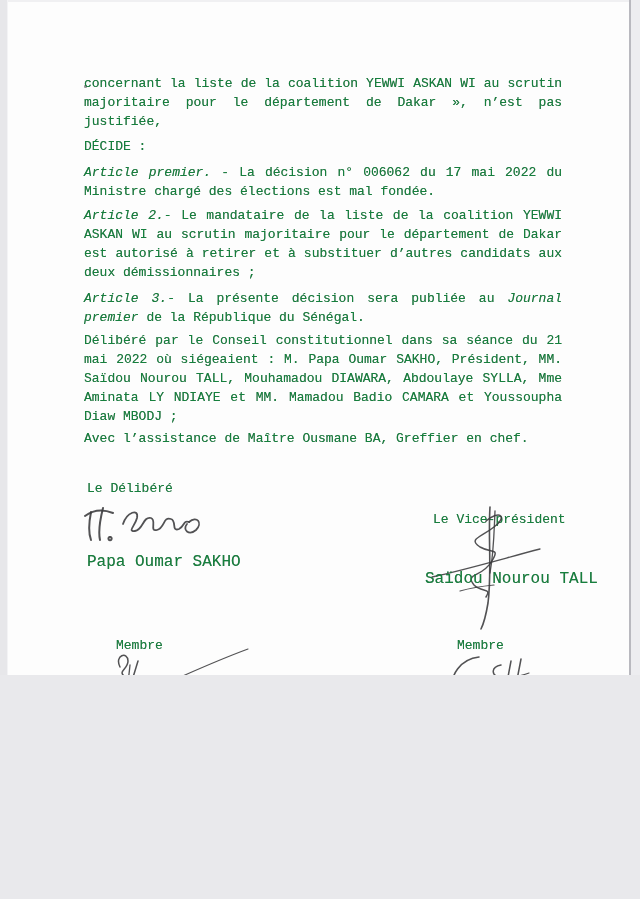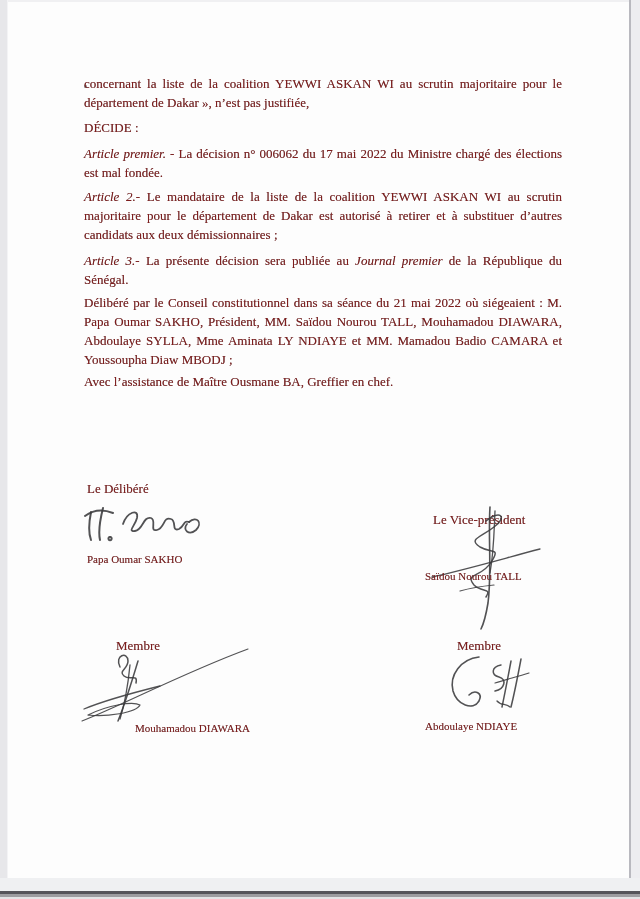--- a/index.html
+++ b/index.html
@@ -1,22 +1,22 @@
 <!DOCTYPE html>
 <html><head>
 <meta charset="utf-8">
 <style>
   html,body{margin:0;padding:0;background:#e9e9ec;}
   .scan-canvas{
     position:relative;
-    width:640px;height:899px;
+    width:640px;height:675px;
     background:#fdfdfd;
     overflow:hidden;
-    font-family:Liberation Serif, serif;
-    color:#7f1d1d;
+    font-family:Liberation Mono, monospace;
+    color:#15803d;
   }
   
   .edge-left{position:absolute;left:0;top:0;width:7px;height:899px;background:#e7e7ea;border-right:1px solid #f3f3f5;}
   .edge-top{position:absolute;left:0;top:0;width:640px;height:2px;background:#f0f0f2;}
   .edge-right{position:absolute;left:629px;top:0;width:2px;height:899px;background:#b9b9bf;}
   .edge-right-pad{position:absolute;left:631px;top:0;width:9px;height:899px;background:#ededf0;}
   .edge-bottom-band{position:absolute;left:0;top:878px;width:640px;height:13px;background:#eff0f2;}
   .edge-bottom-line{position:absolute;left:0;top:891px;width:640px;height:3px;background:#55555b;}
   .edge-bottom-under{position:absolute;left:0;top:894px;width:640px;height:3px;background:#9d9da1;}
   .edge-bottom-pad{position:absolute;left:0;top:897px;width:640px;height:2px;background:#e4e4e7;}
@@ -31,21 +31,21 @@
   .para{margin:0;}
   .mb6{margin-bottom:6px;}
   .mb7{margin-bottom:7px;}
   .mb5{margin-bottom:5px;}
   .mb4{margin-bottom:4px;}
   .mb3{margin-bottom:3px;}
   .mb12{margin-bottom:12px;}
   .italic{font-style:italic;}
 
   .sig-label{position:absolute;font-size:13px;text-shadow:0 0 0.6px rgba(45,45,45,0.5);}
-  .sig-name{position:absolute;font-size:11px;text-shadow:0 0 0.6px rgba(45,45,45,0.5);white-space:nowrap;}
+  .sig-name{position:absolute;font-size:16px;text-shadow:0 0 0.6px rgba(45,45,45,0.5);white-space:nowrap;}
   .sig-svg{position:absolute;}
   .sig-svg path{fill:none;stroke:#3a3a3c;stroke-linecap:round;stroke-linejoin:round;opacity:.88;}
 </style>
 </head>
 <body>
 
 <div class="scan-canvas">
 
   <div class="edge-top"></div>
   <div class="edge-left"></div>

